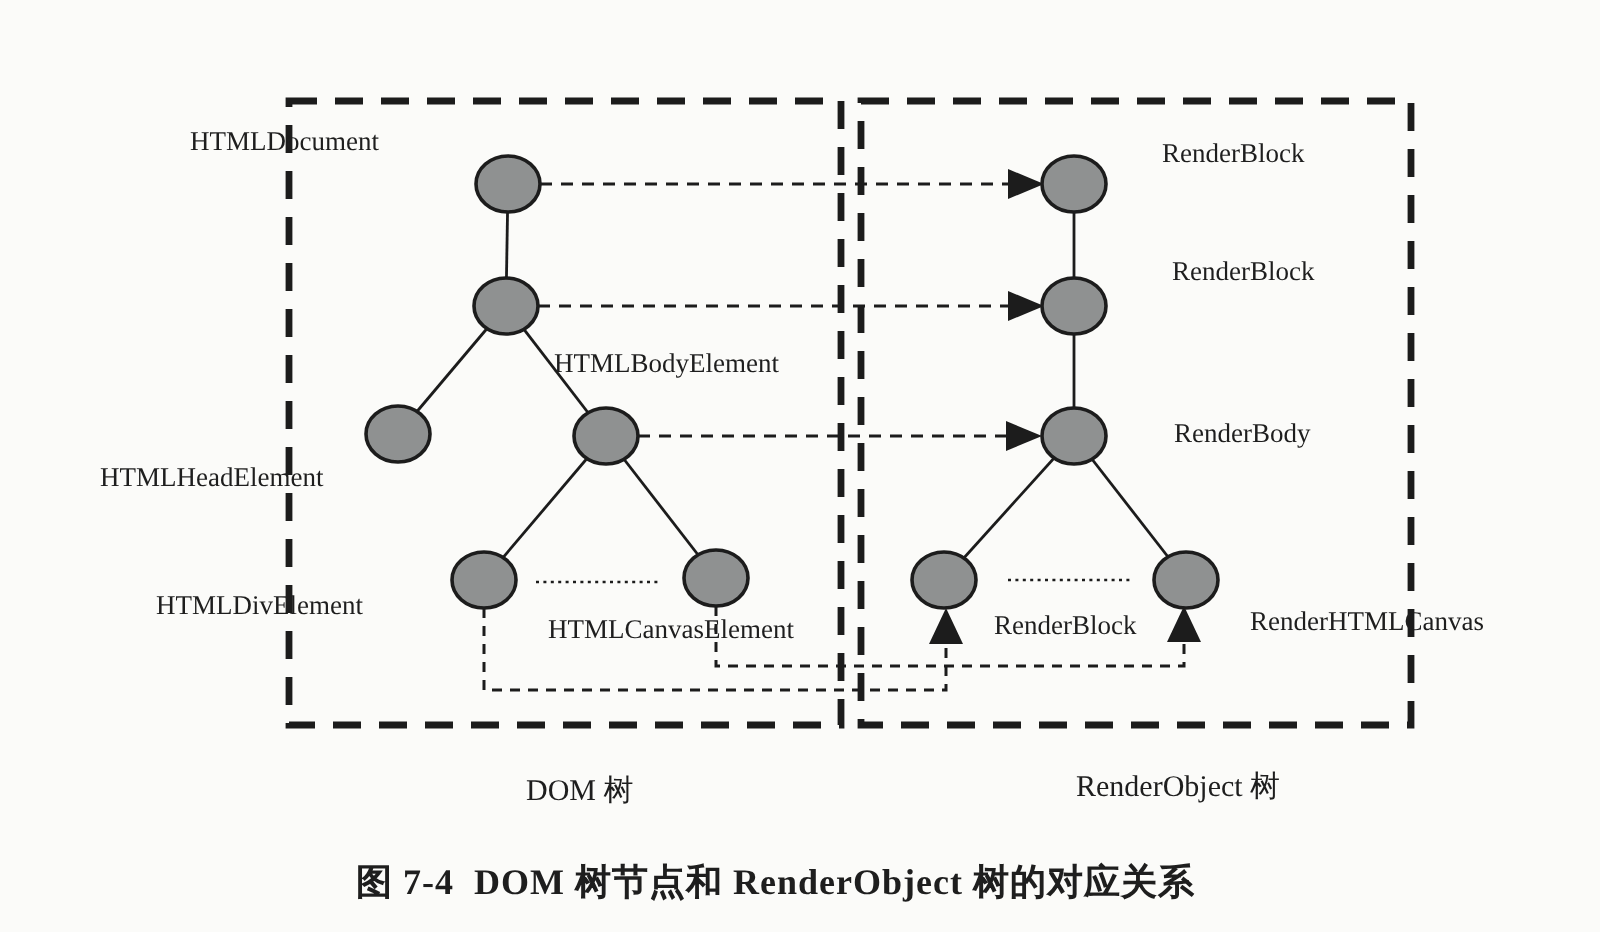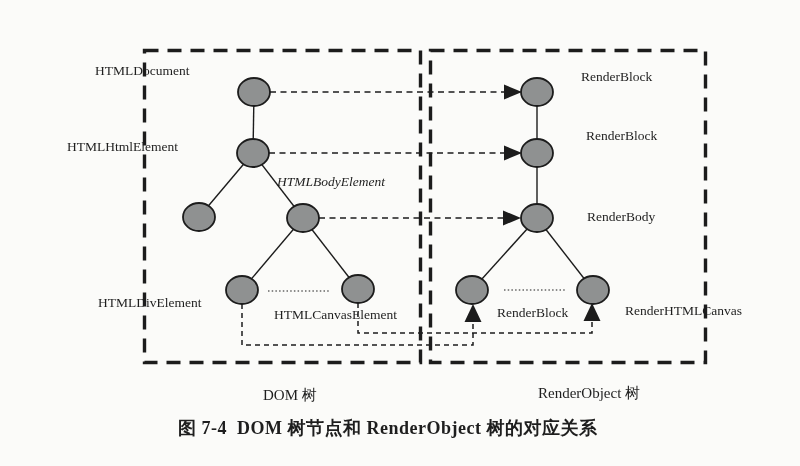--- a/index.html
+++ b/index.html
@@ -130,29 +130,29 @@
     <ellipse class="node" cx="358" cy="289" rx="16" ry="14"></ellipse>
 
     <ellipse class="node" cx="537" cy="92" rx="16" ry="14"></ellipse>
     <ellipse class="node" cx="537" cy="153" rx="16" ry="14"></ellipse>
     <ellipse class="node" cx="537" cy="218" rx="16" ry="14"></ellipse>
     <ellipse class="node" cx="472" cy="290" rx="16" ry="14"></ellipse>
     <ellipse class="node" cx="593" cy="290" rx="16" ry="14"></ellipse>
   </svg>
 
   <span class="lbl" style="left:95px;  top:64px;">HTMLDocument</span>
-  <span class="lbl" style="left:67px;  top:140px;">HTMLHtmlElement</span>
-  <span class="lbl" style="left:277px; top:175px;font-style:italic;">HTMLBodyElement</span>
-  <span class="lbl" style="left:78px;  top:296px;margin-left:20px;">HTMLDivElement</span>
+  <span class="lbl" style="left:277px; top:175px;">HTMLBodyElement</span>
+  <span class="lbl" style="left:50px;  top:232px;">HTMLHeadElement</span>
+  <span class="lbl" style="left:78px;  top:296px;">HTMLDivElement</span>
   <span class="lbl" style="left:274px; top:308px;">HTMLCanvasElement</span>
 
   <span class="lbl" style="left:581px; top:70px;">RenderBlock</span>
   <span class="lbl" style="left:586px; top:129px;">RenderBlock</span>
   <span class="lbl" style="left:587px; top:210px;text-align:center;">RenderBody</span>
   <span class="lbl" style="left:497px; top:306px;">RenderBlock</span>
   <span class="lbl" style="left:625px; top:304px;">RenderHTMLCanvas</span>
 
   <span class="tree-title" style="left:263px; top:386px;">DOM 树</span>
   <span class="tree-title" style="left:538px; top:384px;">RenderObject 树</span>
 
-  <span class="caption" style="left:178px; top:416px;">图 7-4&nbsp; DOM 树节点和 RenderObject 树的对应关系</span>
+  <span class="caption" style="left:178px; top:429px;">图 7-4&nbsp; DOM 树节点和 RenderObject 树的对应关系</span>
 
 </div>
 
 </body></html>

